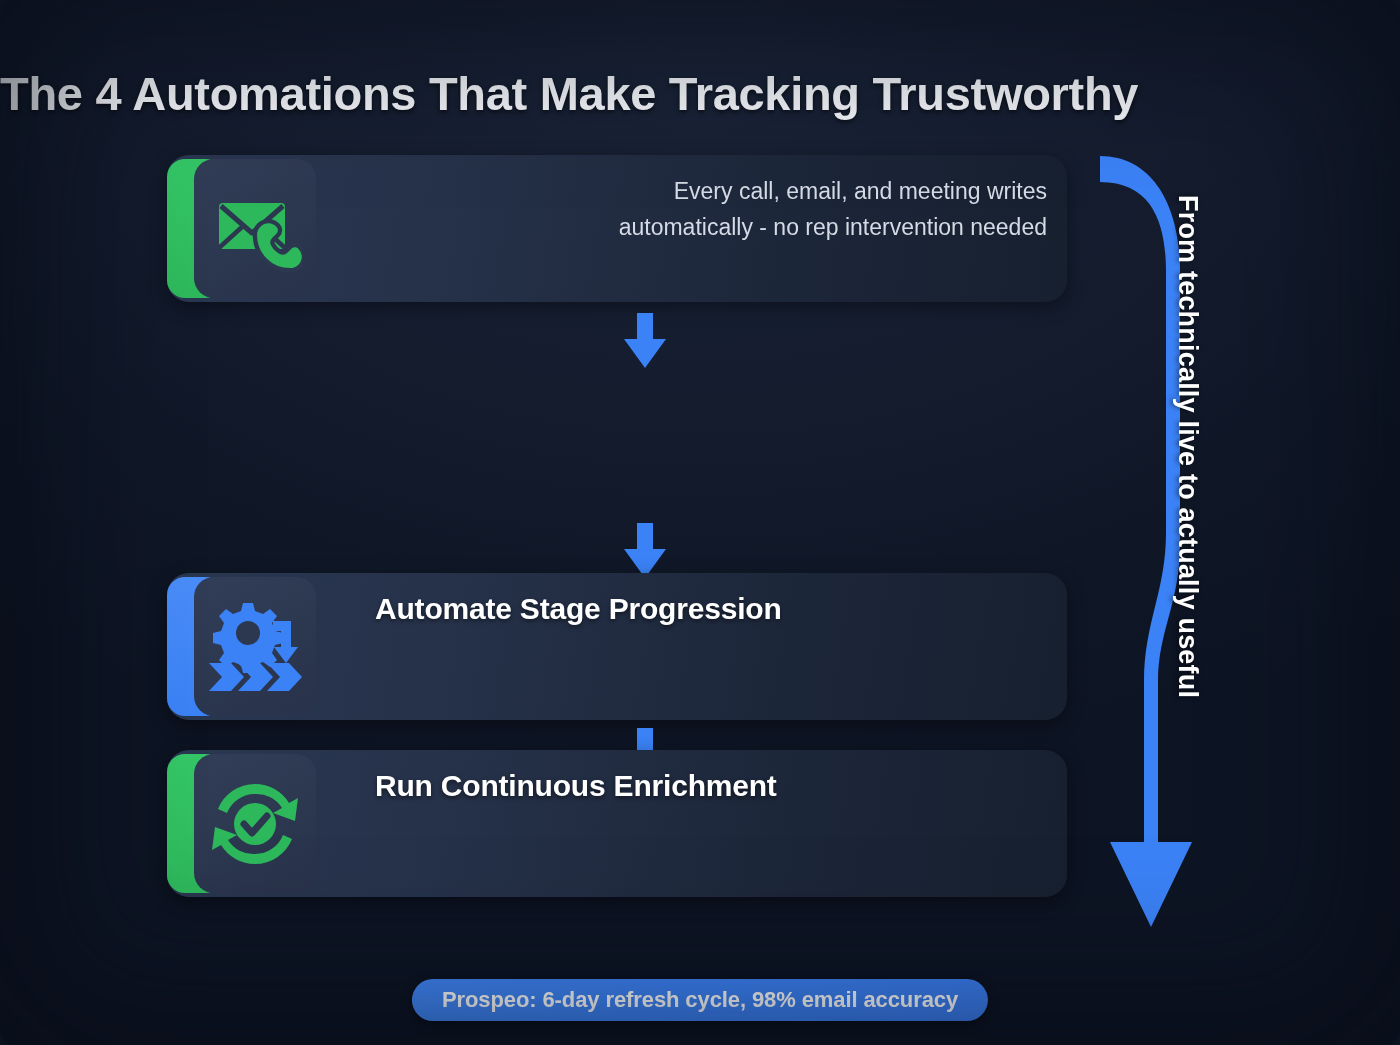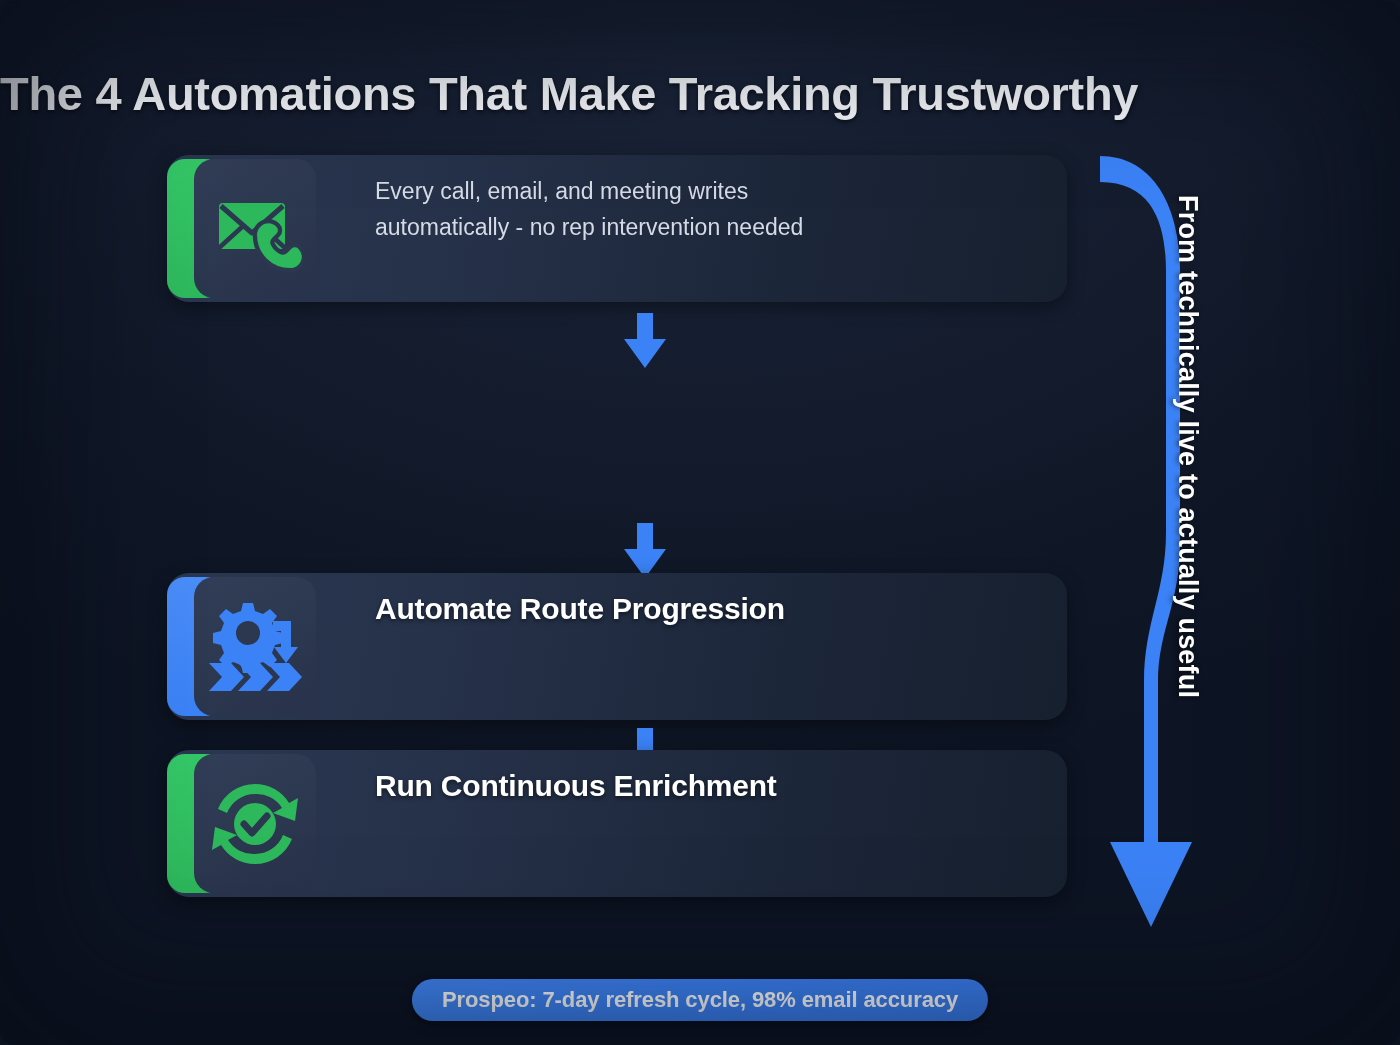--- a/index.html
+++ b/index.html
@@ -86,20 +86,21 @@
     letter-spacing: -0.2px;
     text-shadow: 0 2px 4px rgba(0,0,0,0.5);
     white-space: nowrap;
   }
   .card p {
     margin: 0;
     font-size: 23px;
     line-height: 1.55;
     color: #d5dbe5;
     white-space: pre-line;
+    text-align: right;
   }
 
   
   .connector {
     position: absolute;
     left: 617px;
     width: 56px;
     height: 58px;
   }
 
@@ -193,21 +194,21 @@
           <path d="M38 2 h10 l2 8 l8 3 l7 -5 l7 7 l-5 7 l3 8 l8 2 v10 l-8 2 l-3 8 l5 7 l-7 7 l-7 -5 l-8 3 l-2 8 h-10 l-2 -8 l-8 -3 l-7 5 l-7 -7 l5 -7 l-3 -8 l-8 -2 v-10 l8 -2 l3 -8 l-5 -7 l7 -7 l7 5 l8 -3 z"></path>
           <circle cx="43" cy="32" r="12" fill="#2c3750"></circle>
           <path d="M68 20 h18 v26 h7 l-12 16 l-12 -16 h7 V30 h-8 z"></path>
           <path d="M4 62 h22 l13 14 l-13 14 H4 l13 -14 z"></path>
           <path d="M33 62 h22 l13 14 l-13 14 H33 l13 -14 z"></path>
           <path d="M62 62 h22 l13 14 l-13 14 H62 l13 -14 z"></path>
         </g>
       </svg>
     </div>
     <div class="body">
-      <h2>Automate Route Progression</h2>
+      <h2>Automate Stage Progression</h2>
     </div>
   </div>
 
   <div class="connector" style="top:728px;">
     <svg width="56" height="58" viewBox="0 0 56 58">
       <path d="M20 0 h16 v26 h13 L28 55 L7 26 h13 z" fill="#3b82f6"></path>
     </svg>
   </div>
 
   <div class="card" style="top:750px;">
@@ -240,15 +241,15 @@
                L100 690
                L66 690
                L66 530
                C66 478 88 452 88 392
                L88 118
                C88 56 62 4 8 4 Z" fill="#3b82f6"></path>
     </svg>
   </div>
   <div class="sweep-label">From technically live to actually useful</div>
 
-  <div class="badge">Prospeo: 7-day refresh cycle, 98% email accuracy</div>
+  <div class="badge">Prospeo: 6-day refresh cycle, 98% email accuracy</div>
 
 </div>
 
 </body></html>

